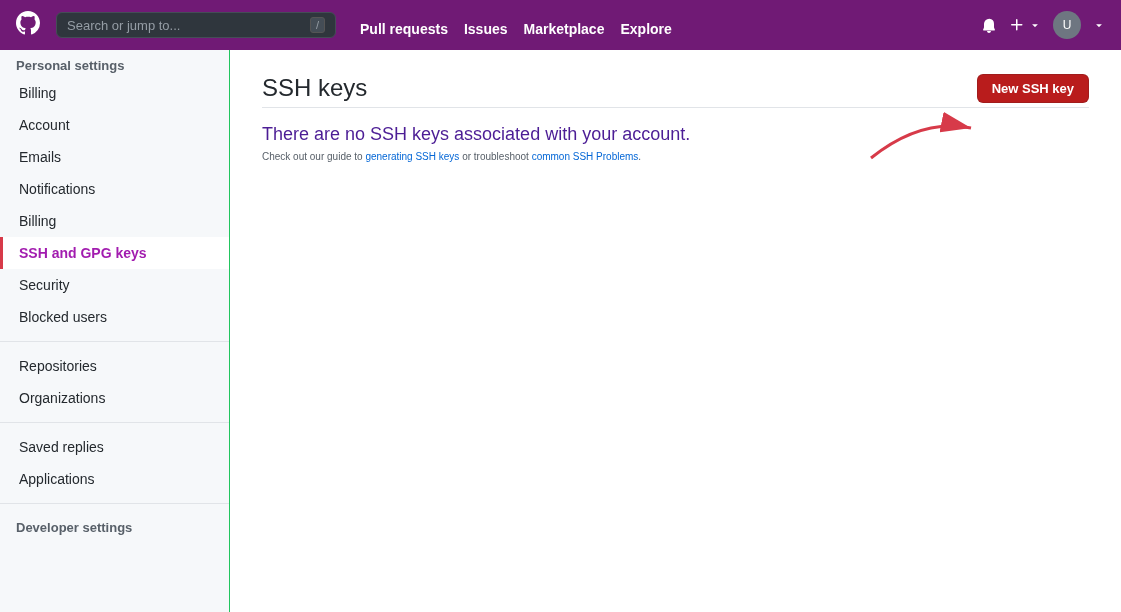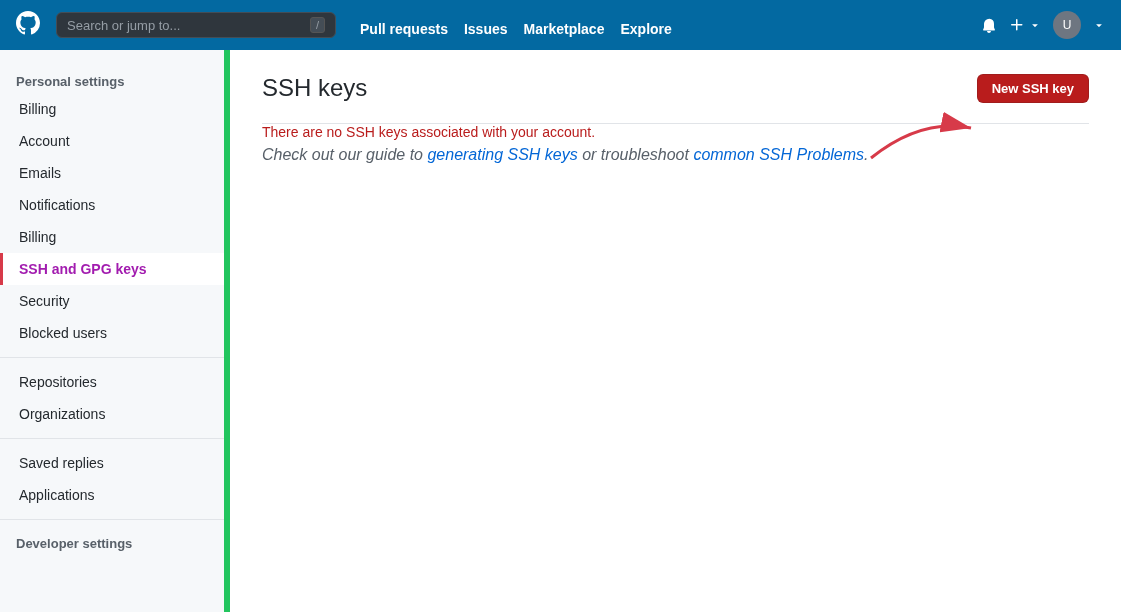--- a/index.html
+++ b/index.html
@@ -1,20 +1,20 @@
 <!DOCTYPE html>
 <html><head>
   <meta charset="utf-8">
   <style>
     * { box-sizing: border-box; margin: 0; padding: 0; }
     body { font-family: -apple-system, BlinkMacSystemFont, "Segoe UI", Helvetica, Arial, sans-serif; font-size: 14px; color: #24292e; background: #fff; }
 
     
     .topnav {
-      background: #0369a1;
+      background: #701a75;
       height: 50px;
       display: flex;
       align-items: center;
       padding: 16px 16px;
       gap: 16px;
     }
     .topnav-logo {
       color: #fff;
       font-size: 24px;
       line-height: 1;
@@ -91,22 +91,22 @@
     
     .layout {
       display: flex;
       min-height: calc(100vh - 50px);
     }
 
     
     .sidebar {
       width: 230px;
       background: #f6f8fa;
-      border-right: 6px solid #22c55e;
-      padding: 16px 0;
+      border-right: 1px solid #22c55e;
+      padding: 0 0;
       flex-shrink: 0;
     }
     .sidebar-section-title {
       font-size: 13px;
       font-weight: 600;
       color: #586069;
       padding: 8px 16px 4px;
     }
     .sidebar-item {
       display: block;
@@ -150,46 +150,45 @@
       border-radius: 6px;
       padding: 6px 14px;
       font-size: 13px;
       font-weight: 600;
       cursor: pointer;
       white-space: nowrap;
       margin-left: 16px;
     }
 
     .empty-notice {
-      font-size: 14px;
-      color: #b91c1c;
+      font-size: 18px;
+      color: #4c1d95;
       margin-bottom: 6px;
     }
     .guide-text {
-      font-size: 16px;
+      font-size: 10px;
       color: #586069;
       margin-bottom: 32px;
-      font-style: italic;
     }
     .guide-text a {
       color: #0366d6;
       text-decoration: none;
     }
 
     
     .content-section {
       margin-bottom: 32px;
     }
     .section-row {
       display: flex;
       align-items: flex-start;
       justify-content: flex-start;
       border-bottom: 1px solid #e1e4e8;
-      padding-bottom: 20px;
-      margin-bottom: 0;
+      padding-bottom: 4px;
+      margin-bottom: 16px;
     }
     .section-row .section-title {
       border-bottom: none;
       padding-bottom: 0;
     }
   </style>
 </head>
 <body>
 
 <nav class="topnav">

